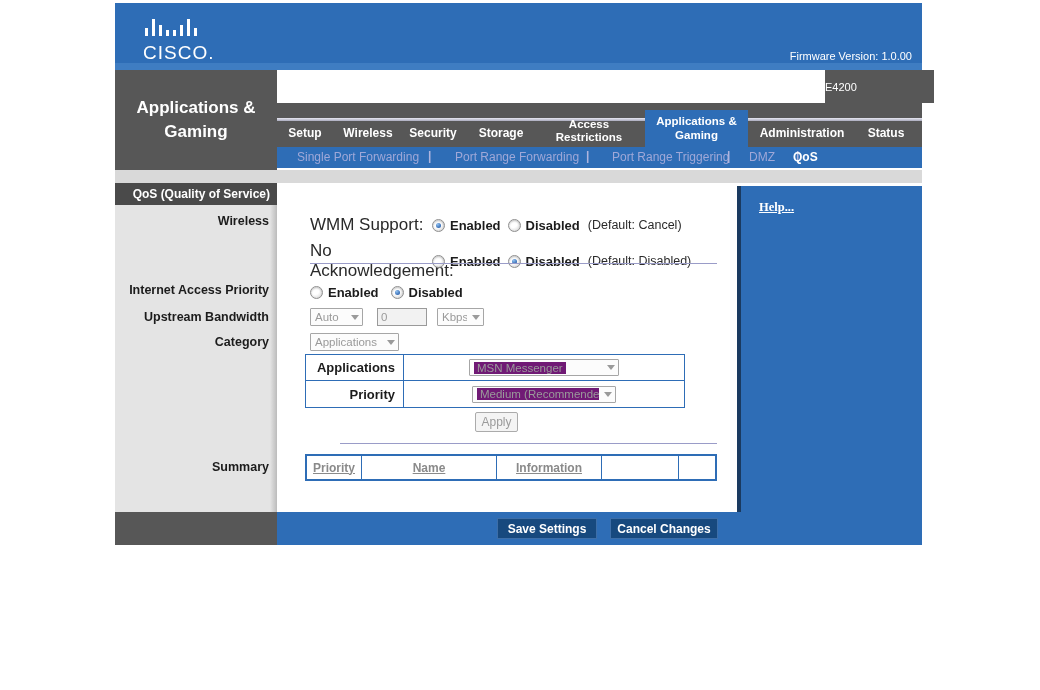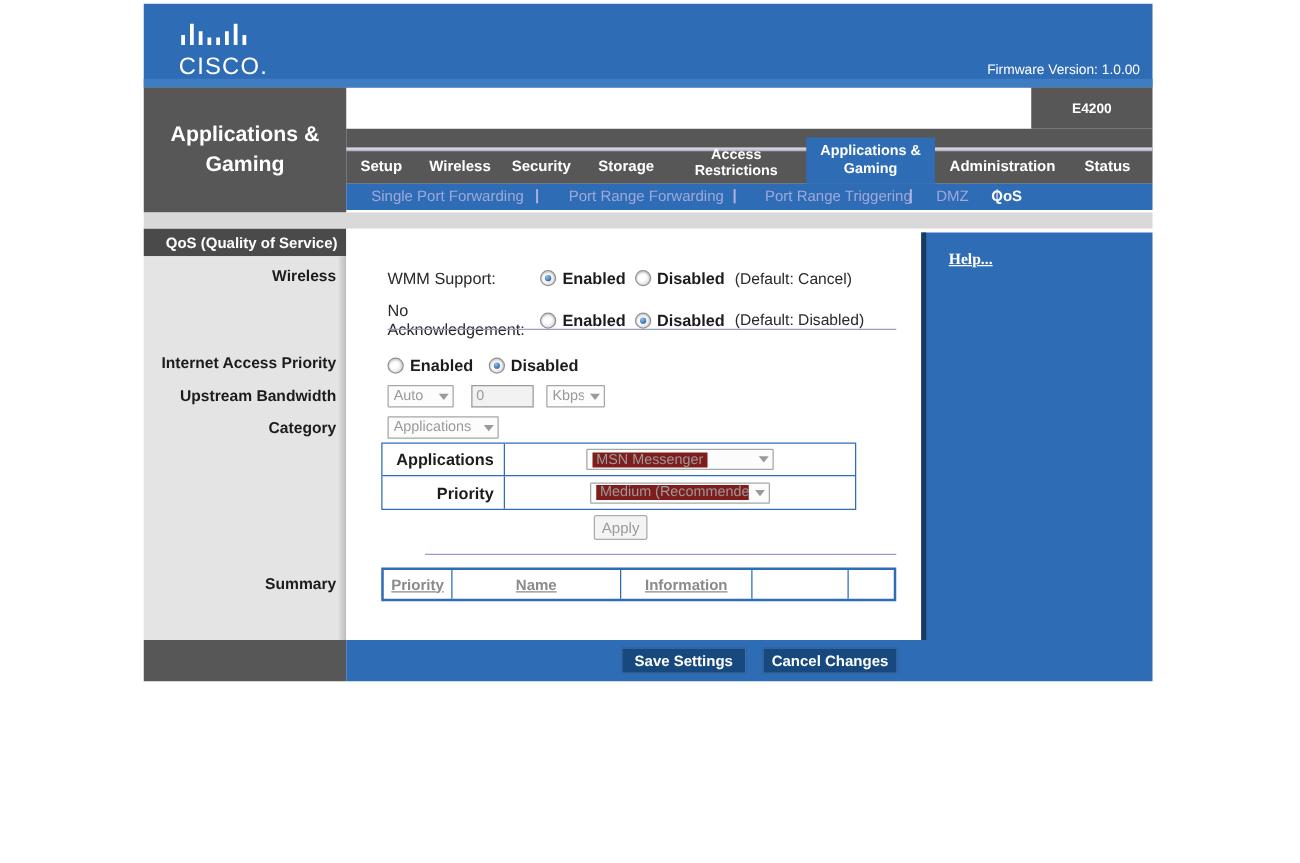--- a/index.html
+++ b/index.html
@@ -23,22 +23,22 @@
     font-size:12px; font-weight:bold; display:flex; align-items:center; justify-content:flex-end; padding-right:7px; }
   .side-body { left:0; top:202px; width:162px; height:307px; background:#e4e4e4; }
   .side-body::after { content:''; position:absolute; right:0; top:0; width:7px; height:100%;
     background:linear-gradient(to right, rgba(0,0,0,0), rgba(0,0,0,0.18)); }
   .side-label { width:154px; text-align:right; font-size:12.5px; font-weight:bold; color:#1c1c1c; line-height:1.15; }
   .side-foot { left:0; top:509px; width:162px; height:33px; background:#575757; }
 
   
   .brand-row { left:162px; top:67px; width:548px; height:33px; background:#2e6db6; color:#fff;
     display:flex; align-items:center; justify-content:flex-end; padding-right:22px; font-size:15px; font-weight:bold; }
-  .model-box { left:710px; top:67px; width:97px; height:33px; background:#575757; color:#fff;
-    display:flex; align-items:center; justify-content:center; font-size:11px; font-weight:bold; }
+  .model-box { left:710px; top:67px; width:109px; height:33px; background:#575757; color:#fff;
+    display:flex; align-items:center; font-size:11px; font-weight:normal; }
   .tab-zone { left:162px; top:100px; width:645px; height:44px; background:#575757; }
   .silver-line { left:162px; top:115px; width:645px; height:3px;
     background:linear-gradient(to bottom,#e8e8f2,#a9aabd); }
   .tab { top:118px; height:26px; color:#fff; font-size:12px; font-weight:bold;
     display:flex; align-items:center; justify-content:center; text-align:center; line-height:1.15; cursor:pointer; }
   .tab.two { font-size:11.5px; }
   .tab-active { left:530px; top:107px; width:103px; height:37px; background:#2e6db6; color:#fff;
     font-size:11.5px; font-weight:bold; display:flex; align-items:center; justify-content:center;
     text-align:center; line-height:1.2; cursor:pointer; z-index:3; }
   .subnav { left:162px; top:144px; width:645px; height:21px; background:#2e6db6; }
@@ -46,38 +46,38 @@
   .sublink.active { color:#ffffff; font-weight:bold; }
   .subsep { top:146px; color:#aeb4de; font-size:12px; font-weight:bold; }
 
   
   .panel { left:162px; top:180px; width:645px; height:329px; background:#ffffff; }
   .help-panel { left:622px; top:183px; width:185px; height:326px; background:#2e6db6;
     border-left:4px solid #1a3a60;font-family:Liberation Serif, serif; }
   .help-link { left:18px; top:14px; color:#fff; font-size:12.5px; font-weight:bold;
     text-decoration:underline; cursor:pointer; }
 
-  .lbl { font-size:13px; color:#2a2a2a; }
+  .lbl { font-size:17px; color:#2a2a2a; }
   .optlbl { font-size:13px; font-weight:bold; color:#1c1c1c; }
   .note { font-size:12.5px; color:#2a2a2a; }
   .row { display:flex; align-items:center; }
 
   .radio { position:relative; width:13px; height:13px; border-radius:50%;
     background:radial-gradient(circle at 35% 30%, #ffffff 40%, #cfcfcf);
     border:1px solid #8f8f8f; box-shadow:inset 0 1px 2px rgba(0,0,0,.25); flex:0 0 auto; cursor:pointer; }
   .radio.sel::after { content:''; position:absolute; left:3px; top:3px; width:5px; height:5px;
     border-radius:50%; background:radial-gradient(circle at 35% 30%, #8fc0f0, #134a9c); }
 
   .divider { height:1px; background:#9a9cc8; }
 
   .fsel { display:inline-flex; align-items:center; justify-content:space-between;
     border:1px solid #a6a6a6; background:#fcfcfc; height:18px; padding:0 3px 0 4px;
     font-size:11.5px; color:#9a9a9a; border-radius:1px; }
   .fsel .txt { white-space:nowrap; overflow:hidden; }
-  .fsel.gray .txt { background:#7f1d1d; padding:0 3px; }
+  .fsel.gray .txt { background:#701a75; padding:0 3px; }
   .arr { width:0; height:0; border-left:4px solid transparent; border-right:4px solid transparent;
     border-top:5px solid #9a9a9a; margin-left:5px; flex:0 0 auto; }
   .fld { border:1px solid #9a9a9a; background:#f2f2f2; color:#9a9a9a; height:18px;
     font-size:11.5px; padding:1px 3px; font-family:"Liberation Sans",sans-serif; }
 
   .apptable { left:190px; top:351px; width:380px; border:1px solid #2e6db6; }
   .apptable .trow { display:flex; height:26px; border-bottom:1px solid #2e6db6; }
   .apptable .trow:last-child { border-bottom:none; }
   .apptable .tl { width:98px; border-right:1px solid #2e6db6; display:flex; align-items:center;
     justify-content:flex-end; padding-right:8px; font-size:13px; font-weight:bold; color:#1c1c1c; }

